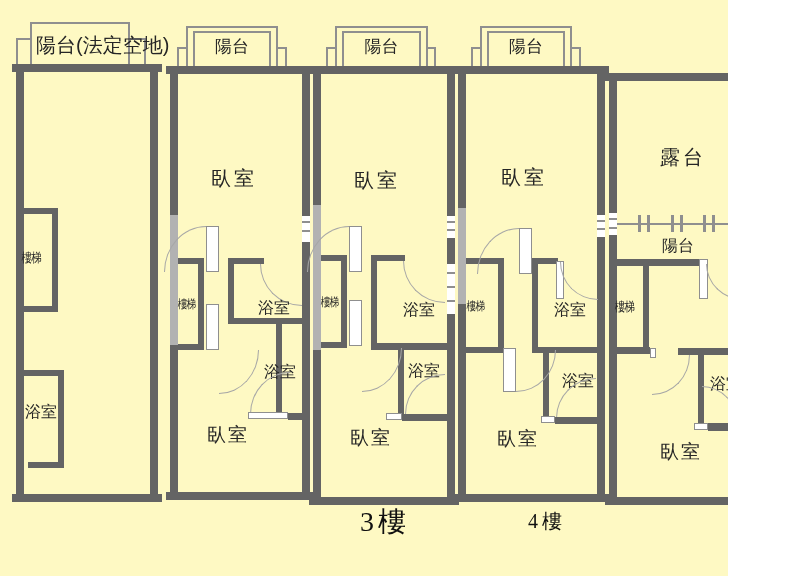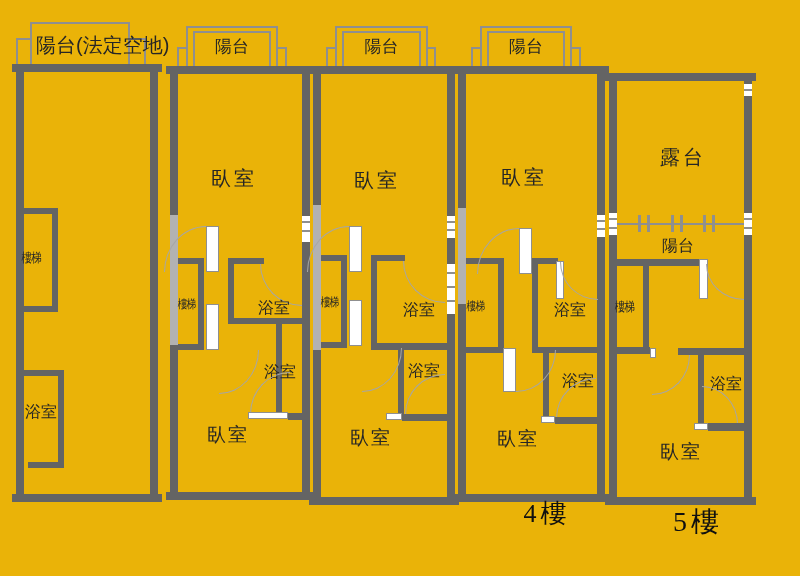--- a/index.html
+++ b/index.html
@@ -1,16 +1,16 @@
 <!DOCTYPE html>
 <html><head>
 <meta charset="utf-8">
 <style>
   html,body{margin:0;padding:0;background:#fff;}
-  .canvas{position:relative;width:800px;height:576px;background:#eab308;overflow:hidden;
+  .canvas{position:relative;width:728px;height:576px;background:#fef9c3;overflow:hidden;
           font-family:"Liberation Sans",sans-serif;}
   .floor{position:absolute;inset:0;}
   .w{position:absolute;background:#646464;}
   .wl{position:absolute;background:#b2b2b2;}
   .tl{position:absolute;background:#8f8f8f;}
   .gap{position:absolute;background:#ffffff;}
   .tick{position:absolute;background:#8f8f8f;}
   .leaf{position:absolute;background:#ffffff;border:1px solid #8f8f8f;box-sizing:border-box;}
   .arc{position:absolute;border:0 solid #a6a6a6;box-sizing:border-box;}
   .lbl{position:absolute;color:#262626;text-align:center;line-height:1.15;white-space:nowrap;}
@@ -143,20 +143,21 @@
     <div class="arc" style="left:405px;top:374px;width:40px;height:40px;border-left-width:1.5px;border-top-width:1.5px;border-top-left-radius:100% 100%"></div>
     <div class="leaf" style="left:386px;top:413px;width:16px;height:7px"></div>
     <div class="w" style="left:402px;top:414px;width:45px;height:7px"></div>
 
     <div class="arc" style="left:307px;top:226px;width:42px;height:46px;border-left-width:1.5px;border-top-width:1.5px;border-top-left-radius:100% 100%"></div>
     <div class="leaf" style="left:349px;top:226px;width:13px;height:46px"></div>
     <div class="leaf" style="left:349px;top:300px;width:13px;height:46px"></div>
     <div class="arc" style="left:362px;top:348px;width:40px;height:44px;border-right-width:1.5px;border-bottom-width:1.5px;border-bottom-right-radius:100% 100%"></div>
 
     <div class="lbl" style="left:333px;top:427px;width:76px;font-size:19px;letter-spacing:2px">臥室</div>
+    <div class="cap" style="left:346px;top:503px;width:78px;font-size:28px">3樓</div>
   </div>
 
   <div class="floor">
     <div class="tl" style="left:480px;top:26px;width:92px;height:2px"></div>
     <div class="tl" style="left:480px;top:26px;width:2px;height:40px"></div>
     <div class="tl" style="left:570px;top:26px;width:2px;height:40px"></div>
     <div class="tl" style="left:487px;top:31px;width:78px;height:2px"></div>
     <div class="tl" style="left:487px;top:31px;width:2px;height:35px"></div>
     <div class="tl" style="left:563px;top:31px;width:2px;height:35px"></div>
     <div class="tl" style="left:471px;top:47px;width:2px;height:19px"></div>
@@ -193,21 +194,21 @@
     <div class="arc" style="left:556px;top:378px;width:40px;height:40px;border-left-width:1.5px;border-top-width:1.5px;border-top-left-radius:100% 100%"></div>
     <div class="leaf" style="left:541px;top:416px;width:14px;height:7px"></div>
     <div class="w" style="left:555px;top:417px;width:50px;height:7px"></div>
 
     <div class="arc" style="left:477px;top:228px;width:42px;height:46px;border-left-width:1.5px;border-top-width:1.5px;border-top-left-radius:100% 100%"></div>
     <div class="leaf" style="left:519px;top:228px;width:13px;height:46px"></div>
     <div class="leaf" style="left:503px;top:348px;width:13px;height:44px"></div>
     <div class="arc" style="left:516px;top:350px;width:40px;height:42px;border-right-width:1.5px;border-bottom-width:1.5px;border-bottom-right-radius:100% 100%"></div>
 
     <div class="lbl" style="left:480px;top:428px;width:76px;font-size:19px;letter-spacing:2px">臥室</div>
-    <div class="cap" style="left:512px;top:496px;width:70px;font-size:26px">4樓</div>
+    <div class="cap" style="left:512px;top:508px;width:70px;font-size:20px">4樓</div>
   </div>
 
   <div class="floor">
     <div class="w" style="left:605px;top:73px;width:151px;height:8px"></div>
     <div class="w" style="left:609px;top:81px;width:8px;height:424px"></div>
     <div class="w" style="left:744px;top:81px;width:8px;height:424px"></div>
     <div class="w" style="left:605px;top:497px;width:151px;height:8px"></div>
     <div class="gap" style="left:744px;top:84px;width:8px;height:12px"></div>
     <div class="tick" style="left:744px;top:89px;width:8px;height:2px"></div>
 
@@ -240,16 +241,15 @@
     <div class="arc" style="left:652px;top:355px;width:38px;height:40px;border-right-width:1.5px;border-bottom-width:1.5px;border-bottom-right-radius:100% 100%"></div>
     <div class="w" style="left:678px;top:348px;width:66px;height:7px"></div>
 
     <div class="w" style="left:698px;top:355px;width:6px;height:70px"></div>
     <div class="lbl" style="left:698px;top:375px;width:56px;font-size:16px">浴室</div>
     <div class="arc" style="left:702px;top:386px;width:36px;height:38px;border-top-width:1.5px;border-right-width:1.5px;border-top-right-radius:100% 100%"></div>
     <div class="leaf" style="left:694px;top:423px;width:14px;height:7px"></div>
     <div class="w" style="left:708px;top:423px;width:36px;height:8px"></div>
 
     <div class="lbl" style="left:643px;top:441px;width:76px;font-size:19px;letter-spacing:2px">臥室</div>
-    <div class="cap" style="left:658px;top:503px;width:80px;font-size:28px">5樓</div>
   </div>
 
 </div>
 
 </body></html>

